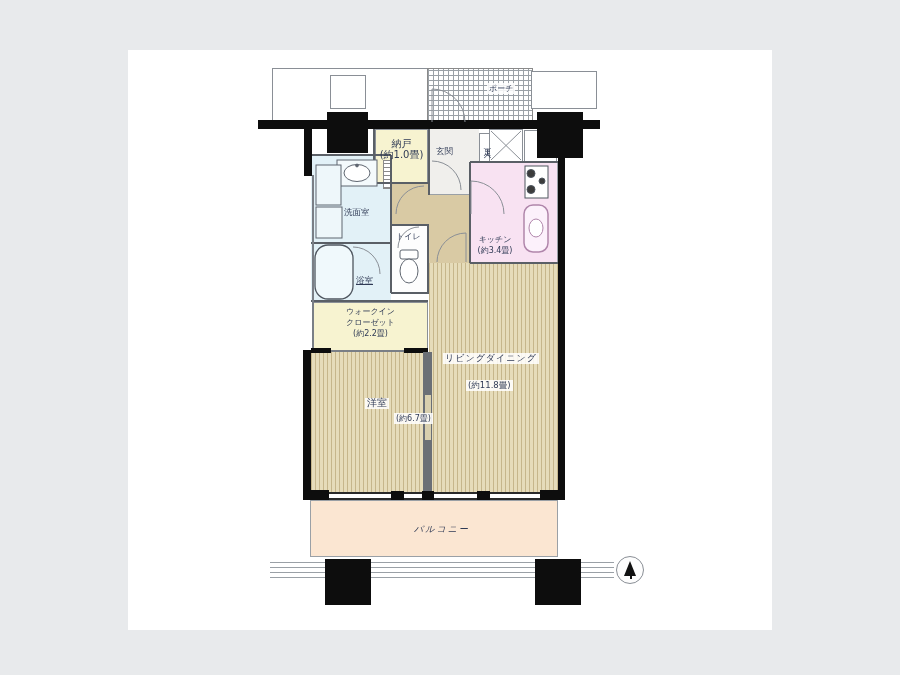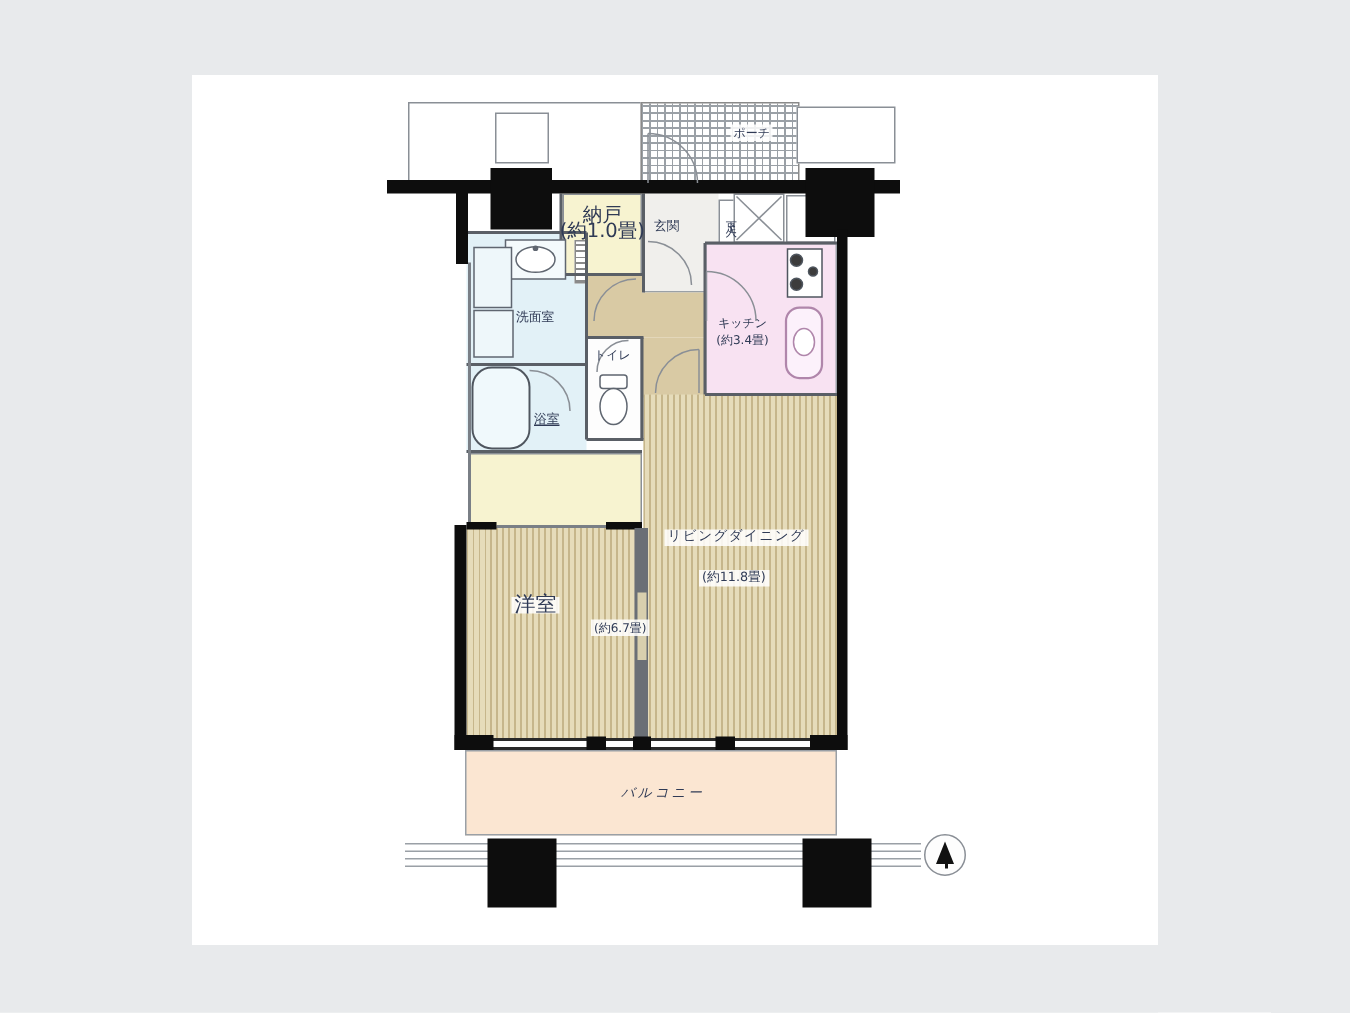--- a/index.html
+++ b/index.html
@@ -148,43 +148,48 @@
       <path d="M 398 248 A 21 21 0 0 1 419 227"></path>
       <path d="M 471 181 A 33 33 0 0 1 504 214"></path>
       <line x1="471" y1="181" x2="471" y2="214"></line>
       <path d="M 437 262 A 29 29 0 0 1 466 233"></path>
       <line x1="466" y1="233" x2="466" y2="262"></line>
     </g>
   </svg>
 
   <div class="lbl chip" style="left:487px;top:83px;font-size:8px;">ポーチ</div>
 
-  <div class="lbl center" style="left:375px;top:138px;width:53px;font-size:13px;justify-content:space-between;">
+  <div class="lbl center" style="left:375px;top:138px;width:53px;font-size:10px;justify-content:space-between;">
     <span>納戸</span>
     <span>(約1.0畳)</span>
   </div>
 
   <div class="lbl" style="left:436px;top:146px;">玄関</div>
 
   <div class="lbl vert" style="left:482px;top:142px;">下足入</div>
 
-  <div class="lbl center" style="left:466px;top:210px;width:58px;font-size:8px;">
+  <div class="lbl center" style="left:466px;top:234px;width:58px;font-size:8px;">
     <span>キッチン</span>
     <span>(約3.4畳)</span>
   </div>
 
   <div class="lbl" style="left:344px;top:207px;">洗面室</div>
   <div class="lbl" style="left:356px;top:275px;text-decoration:underline;">浴室</div>
   <div class="lbl" style="left:396px;top:231px;font-size:8px;">トイレ</div>
 
+  <div class="lbl center" style="left:313px;top:306px;width:115px;font-size:8px;">
+    <span>ウォークイン</span>
+    <span>クローゼット</span>
+    <span>(約2.2畳)</span>
+  </div>
 
   <div class="lbl chip" style="left:443px;top:353px;font-size:9px;letter-spacing:1px;">リビングダイニング</div>
   <div class="lbl chip" style="left:466px;top:380px;font-size:8.5px;">(約11.8畳)</div>
 
-  <div class="lbl chip" style="left:341px;top:398px;font-size:14px;">洋室</div>
+  <div class="lbl chip" style="left:365px;top:398px;font-size:10px;font-family:Liberation Mono, monospace;">洋室</div>
   <div class="lbl chip" style="left:346px;top:413px;font-size:8px;margin-left:48px;">(約6.7畳)</div>
 
   <div class="lbl" style="left:414px;top:524px;font-size:9px;letter-spacing:2px;font-style:italic;">バルコニー</div>
 
   <div class="compass" style="left:616px;top:556px;">
     <div class="needle"></div>
     <div class="needle-stem"></div>
   </div>
 
 </div>

